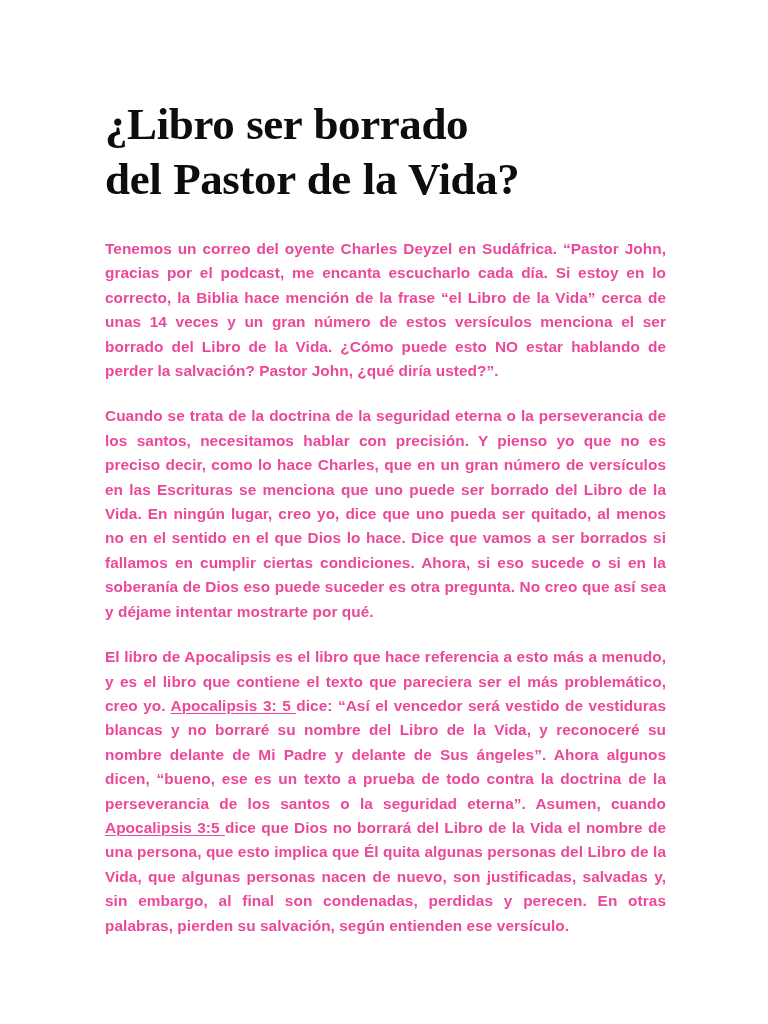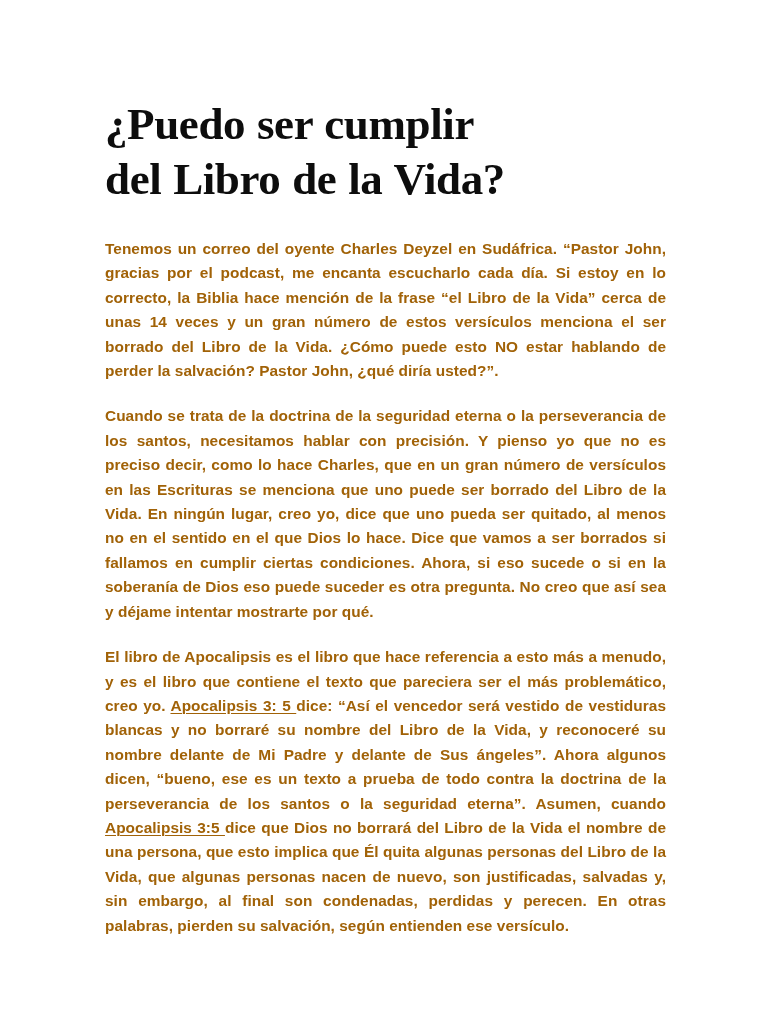--- a/index.html
+++ b/index.html
@@ -52,21 +52,21 @@
     margin-top: 30px;
   }
 
   p.para {
     font-family: "Liberation Sans", sans-serif;
     font-weight: bold;
     font-size: 15.4px;
     line-height: 24.4px;
     text-align: justify;
     text-justify: inter-word;
-    color: #a16207;
+    color: #ec4899;
     margin: 0 0 21px 0;
     letter-spacing: 0.05px;
     -moz-hyphens: none;
     hyphens: none;
   }
   p.para:last-child {
     margin-bottom: 17px;
   }
 
   .ref {
@@ -75,22 +75,22 @@
     text-decoration-thickness: 1.2px;
   }
 </style>
 </head>
 <body>
 
 <div class="page">
   <div class="content">
 
     <h1 class="doc-title">
-      <span class="tline">¿Puedo ser cumplir</span>
-      <span class="tline">del Libro de la Vida?</span>
+      <span class="tline">¿Libro ser borrado</span>
+      <span class="tline">del Pastor de la Vida?</span>
     </h1>
 
     <div class="body-copy">
 
       <p class="para">Tenemos un correo del oyente Charles Deyzel en Sudáfrica. “Pastor John, gracias por el podcast, me encanta escucharlo cada día. Si estoy en lo correcto, la Biblia hace mención de la frase “el Libro de la Vida” cerca de unas 14 veces y un gran número de estos versículos menciona el ser borrado del Libro de la Vida. ¿Cómo puede esto NO estar hablando de perder la salvación? Pastor John, ¿qué diría usted?”.</p>
 
       <p class="para">Cuando se trata de la doctrina de la seguridad eterna o la perseverancia de los santos, necesitamos hablar con precisión. Y pienso yo que no es preciso decir, como lo hace Charles, que en un gran número de versículos en las Escrituras se menciona que uno puede ser borrado del Libro de la Vida. En ningún lugar, creo yo, dice que uno pueda ser quitado, al menos no en el sentido en el que Dios lo hace. Dice que vamos a ser borrados si fallamos en cumplir ciertas condiciones. Ahora, si eso sucede o si en la soberanía de Dios eso puede suceder es otra pregunta. No creo que así sea y déjame intentar mostrarte por qué.</p>
 
       <p class="para">El libro de Apocalipsis es el libro que hace referencia a esto más a menudo, y es el libro que contiene el texto que pareciera ser el más problemático, creo yo. <span class="ref">Apocalipsis 3: 5 </span>dice: “Así el vencedor será vestido de vestiduras blancas y no borraré su nombre del Libro de la Vida, y reconoceré su nombre delante de Mi Padre y delante de Sus ángeles”. Ahora algunos dicen, “bueno, ese es un texto a prueba de todo contra la doctrina de la perseverancia de los santos o la seguridad eterna”. Asumen, cuando <span class="ref">Apocalipsis 3:5 </span>dice que Dios no borrará del Libro de la Vida el nombre de una persona, que esto implica que Él quita algunas personas del Libro de la Vida, que algunas personas nacen de nuevo, son justificadas, salvadas y, sin embargo, al final son condenadas, perdidas y perecen. En otras palabras, pierden su salvación, según entienden ese versículo.</p>
 

